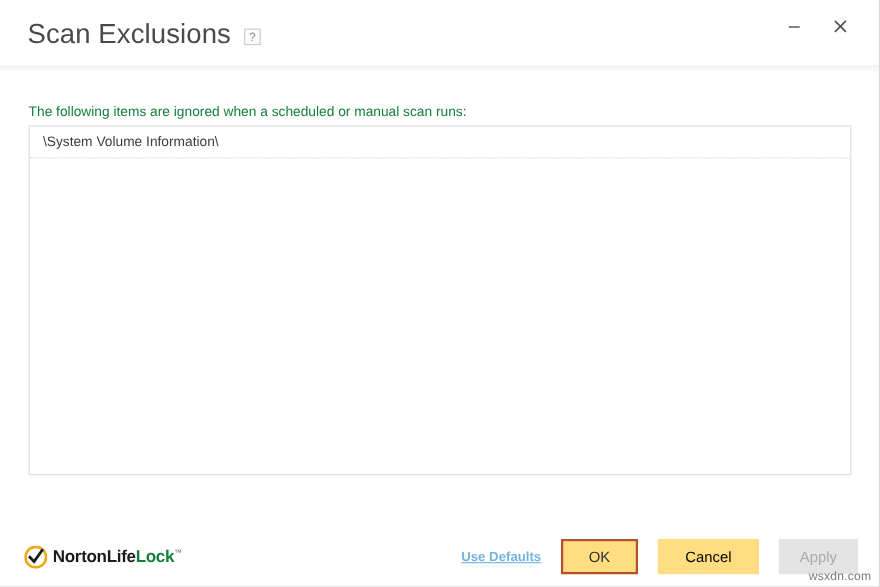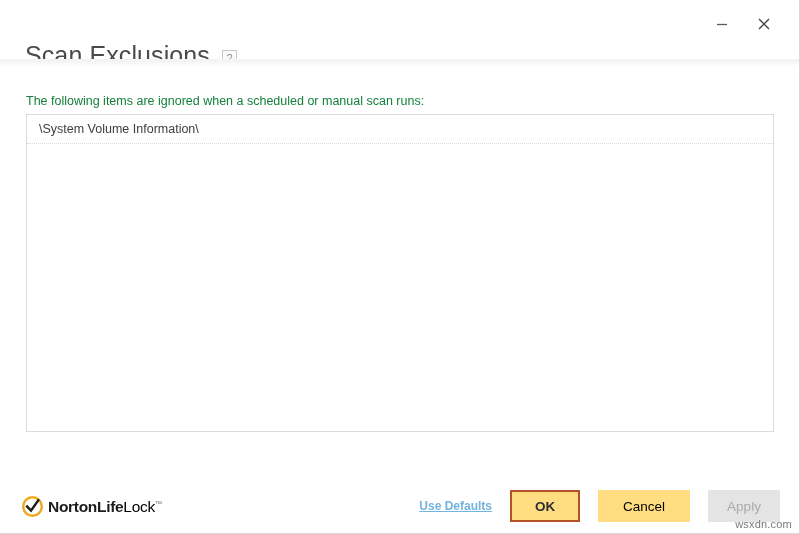--- a/index.html
+++ b/index.html
@@ -30,21 +30,20 @@
     height: 59px;
     background: #ffffff;
     box-sizing: border-box;
   }
   .title-wrap {
     position: absolute;
     left: 25px;
     top: 16px;
     display: flex;
     align-items: center;
-    margin-top: 24px;
   }
   .title-text {
     font-size: 25px;
     font-weight: 400;
     color: #4a4a4a;
     letter-spacing: 0.1px;
     line-height: 30px;
   }
   .help-badge {
     margin-left: 12px;
@@ -182,22 +181,22 @@
     position: relative;
   }
   .logo-text {
     font-size: 15.5px;
     font-weight: 700;
     color: #1c1c1c;
     letter-spacing: -0.3px;
     white-space: nowrap;
   }
   .logo-text .lock {
-    font-weight: 400;
-    color: #000000;
+    font-weight: 700;
+    color: #15803d;
   }
   .logo-tm {
     font-size: 7px;
     vertical-align: super;
     color: #6a6a6a;
     font-weight: 400;
   }
 
   .footer-right {
     position: absolute;
@@ -219,21 +218,20 @@
     height: 32px;
     background: #ffdd80;
     border: 2px solid #b5512a;
     color: #2f2f2f;
     font-size: 13.5px;
     line-height: 28px;
     cursor: pointer;
     box-sizing: border-box;
     text-align: center;
     font-family: "Liberation Sans", sans-serif;
-    font-weight: bold;
   }
   .btn-cancel {
     width: 92px;
     height: 32px;
     background: #ffdd80;
     border: none;
     color: #000000;
     font-size: 13.5px;
     cursor: pointer;
     box-sizing: border-box;

